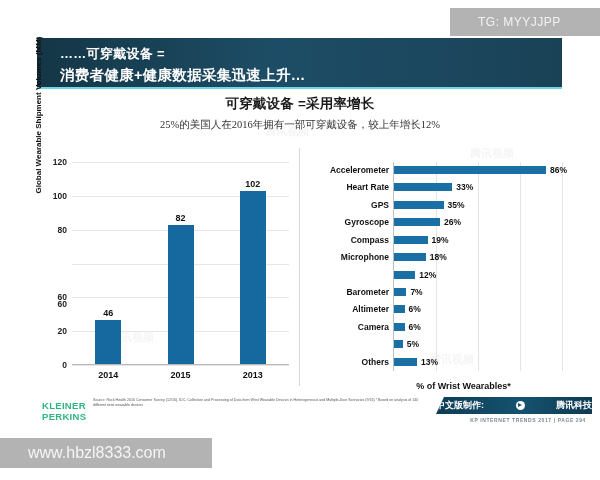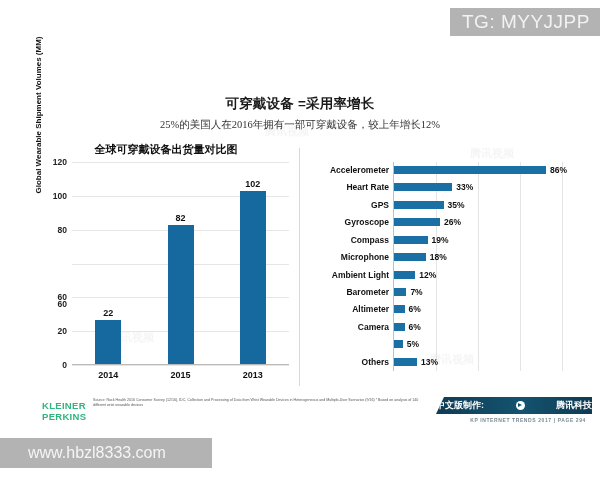--- a/index.html
+++ b/index.html
@@ -8,22 +8,22 @@
     background:#ffffff;
     font-family:"Liberation Sans","DejaVu Sans",sans-serif;
     position:relative;overflow:hidden;
   }
   .slide{position:absolute;inset:0;background:#fff;}
 
   
   .tg-banner{
     position:absolute;top:8px;right:0;width:150px;height:28px;
     background:#b3b3b3;color:#f2f2f2;
-    font-size:19px;letter-spacing:.5px;
-    display:flex;align-items:center;padding-left:12px;
+    font-size:12px;letter-spacing:.5px;
+    display:flex;align-items:center;padding-left:28px;
     box-sizing:border-box;
   }
 
   
   .header-band{
     position:absolute;left:37px;top:38px;width:525px;height:51px;
     background:linear-gradient(90deg,#143646 0%,#1d4d66 45%,#1a4257 100%);
     color:#ffffff;box-sizing:border-box;
     padding:5px 0 0 23px;
     border-bottom:2px solid #6fd7e8;
@@ -160,29 +160,32 @@
 
   <div class="wm" style="left:265px;top:124px;">腾讯视频</div>
   <div class="wm" style="left:110px;top:330px;">腾讯视频</div>
   <div class="wm" style="left:430px;top:352px;">腾讯视频</div>
   <div class="wm" style="left:470px;top:146px;">腾讯视频</div>
 
   <div class="tg-banner">
     <span>TG: MYYJJPP</span>
   </div>
 
+  <div class="header-band">
+    <div class="header-line1">……可穿戴设备 =</div>
+    <div class="header-line2">消费者健康+健康数据采集迅速上升…</div>
+  </div>
 
   <div class="slide-title">可穿戴设备 =采用率增长</div>
   <div class="slide-sub">25%的美国人在2016年拥有一部可穿戴设备，较上年增长12%</div>
 
   <div class="charts">
     <div class="divider"></div>
 
     <div class="chart-left">
-      <div class="cl-title">全球可穿戴设备出货量对比图</div>
       <div class="cl-ylabel">Global Wearable Shipment Volumes (MM)</div>
       <div class="cl-plot">
         <div class="cl-grid" id="cl-grid">
             <div class="cl-gridline" style="top: 100%;"></div>
             <div class="cl-gridline" style="top: 83.3333%;"></div>
             <div class="cl-gridline" style="top: 66.6667%;"></div>
             <div class="cl-gridline" style="top: 50%;"></div>
             <div class="cl-gridline" style="top: 33.3333%;"></div>
             <div class="cl-gridline" style="top: 16.6667%;"></div>
             <div class="cl-gridline" style="top: 0%;"></div>
@@ -192,21 +195,21 @@
             <div class="cl-ytick" style="top: 100%;">0</div>
             <div class="cl-ytick" style="top: 83.3333%;">20</div>
             <div class="cl-ytick" style="top: 66.6667%;">60</div>
             <div class="cl-ytick" style="top: 50%; margin-top: 40px;">60</div>
             <div class="cl-ytick" style="top: 33.3333%;">80</div>
             <div class="cl-ytick" style="top: 16.6667%;">100</div>
             <div class="cl-ytick" style="top: 0%;">120</div>
           </div>
         <div id="cl-bars">
             <div class="cl-bar" style="height: 21.6667%; left: calc(16.6667% - 13px); background: rgb(22, 105, 159);"></div>
-            <div class="cl-barval" style="left: calc(16.6667% - 20px); bottom: calc(21.6667% + 3px);">22</div>
+            <div class="cl-barval" style="left: calc(16.6667% - 20px); bottom: calc(21.6667% + 3px);">46</div>
             <div class="cl-bar" style="height: 68.3333%; left: calc(50% - 13px); background: rgb(22, 105, 159);"></div>
             <div class="cl-barval" style="left: calc(50% - 20px); bottom: calc(68.3333% + 3px);">82</div>
             <div class="cl-bar" style="height: 85%; left: calc(83.3333% - 13px); background: rgb(22, 105, 159);"></div>
             <div class="cl-barval" style="left: calc(83.3333% - 20px); bottom: calc(85% + 3px);">102</div>
           </div>
         <div id="cl-xticks">
             <div class="cl-xtick" style="left: calc(16.6667% - 23px);">2014</div>
             <div class="cl-xtick" style="left: calc(50% - 23px);">2015</div>
             <div class="cl-xtick" style="left: calc(83.3333% - 23px);">2013</div>
           </div>
@@ -247,21 +250,20 @@
               <div class="cr-label">Compass</div>
               <div class="cr-bar" style="width: 33.6px; background: rgb(26, 111, 165);"></div>
               <div class="cr-val" style="left: 126.6px;">19%</div>
             </div>
             <div class="cr-row" style="top: 41.6667%; height: 8.33333%; text-decoration: underline;">
               <div class="cr-label">Microphone</div>
               <div class="cr-bar" style="width: 31.8316px; background: rgb(26, 111, 165);"></div>
               <div class="cr-val" style="left: 124.832px;">18%</div>
             </div>
             <div class="cr-row" style="top: 50%; height: 8.33333%;">
-              <div class="cr-label">Ambient Light</div>
               <div class="cr-bar" style="width: 21.2211px; background: rgb(26, 111, 165);"></div>
               <div class="cr-val" style="left: 114.221px;">12%</div>
             </div>
             <div class="cr-row" style="top: 58.3333%; height: 8.33333%;">
               <div class="cr-label">Barometer</div>
               <div class="cr-bar" style="width: 12.3789px; background: rgb(26, 111, 165);"></div>
               <div class="cr-val" style="left: 105.379px;">7%</div>
             </div>
             <div class="cr-row" style="top: 66.6667%; height: 8.33333%;">
               <div class="cr-label">Altimeter</div>
@@ -277,20 +279,21 @@
               <div class="cr-bar" style="width: 8.84211px; background: rgb(26, 111, 165);"></div>
               <div class="cr-val" style="left: 101.842px;">5%</div>
             </div>
             <div class="cr-row" style="top: 91.6667%; height: 8.33333%;">
               <div class="cr-label">Others</div>
               <div class="cr-bar" style="width: 22.9895px; background: rgb(26, 111, 165);"></div>
               <div class="cr-val" style="left: 115.989px;">13%</div>
             </div>
           </div>
       </div>
+      <div class="cr-xlabel">% of Wrist Wearables*</div>
     </div>
   </div>
 
   <div class="footer">
     <div class="kp-logo">
       <div>KLEINER</div>
       <div>PERKINS</div>
     </div>
     <div class="source">Source: Rock Health 2016 Consumer Survey (12/16), IDC, Collection and Processing of Data from Wrist Wearable Devices in Heterogeneous and Multiple-User Scenarios (9/16)  * Based on analysis of 140 different wrist wearable devices</div>
     <div class="tencent-badge">

